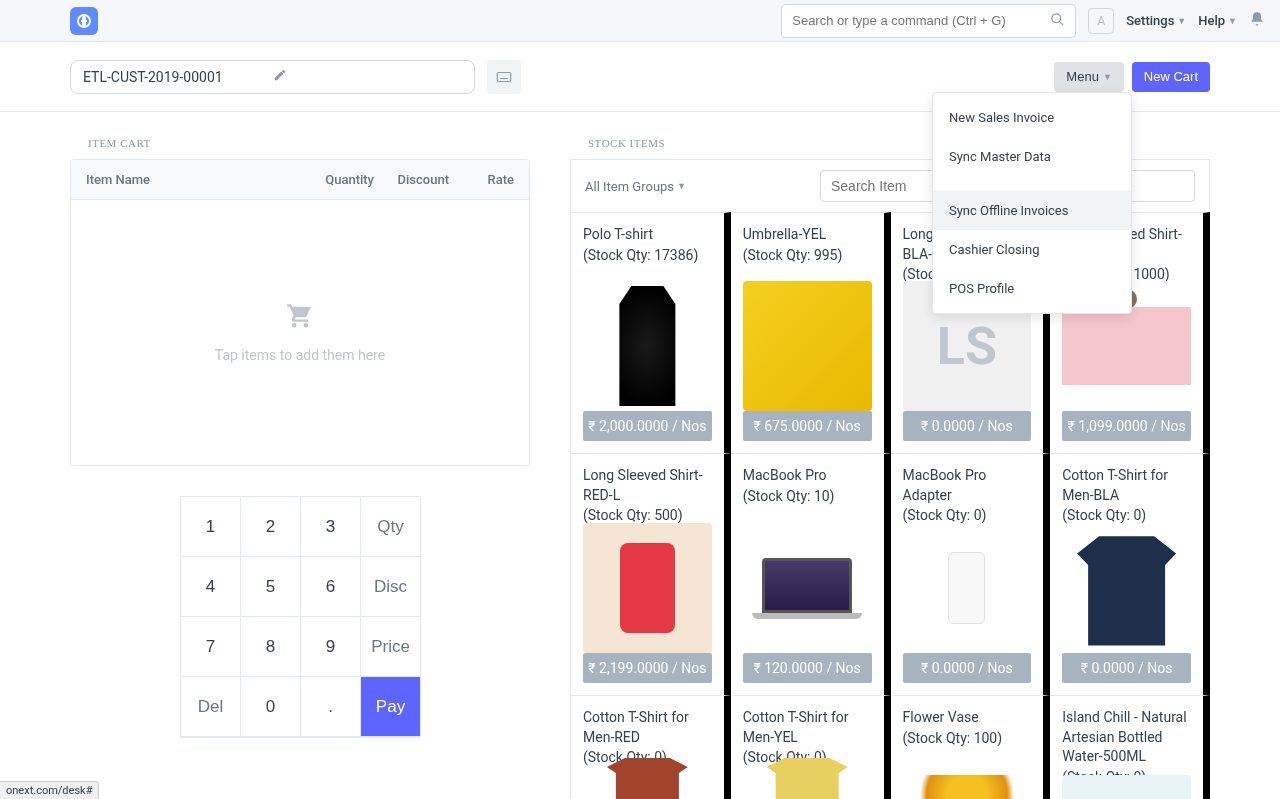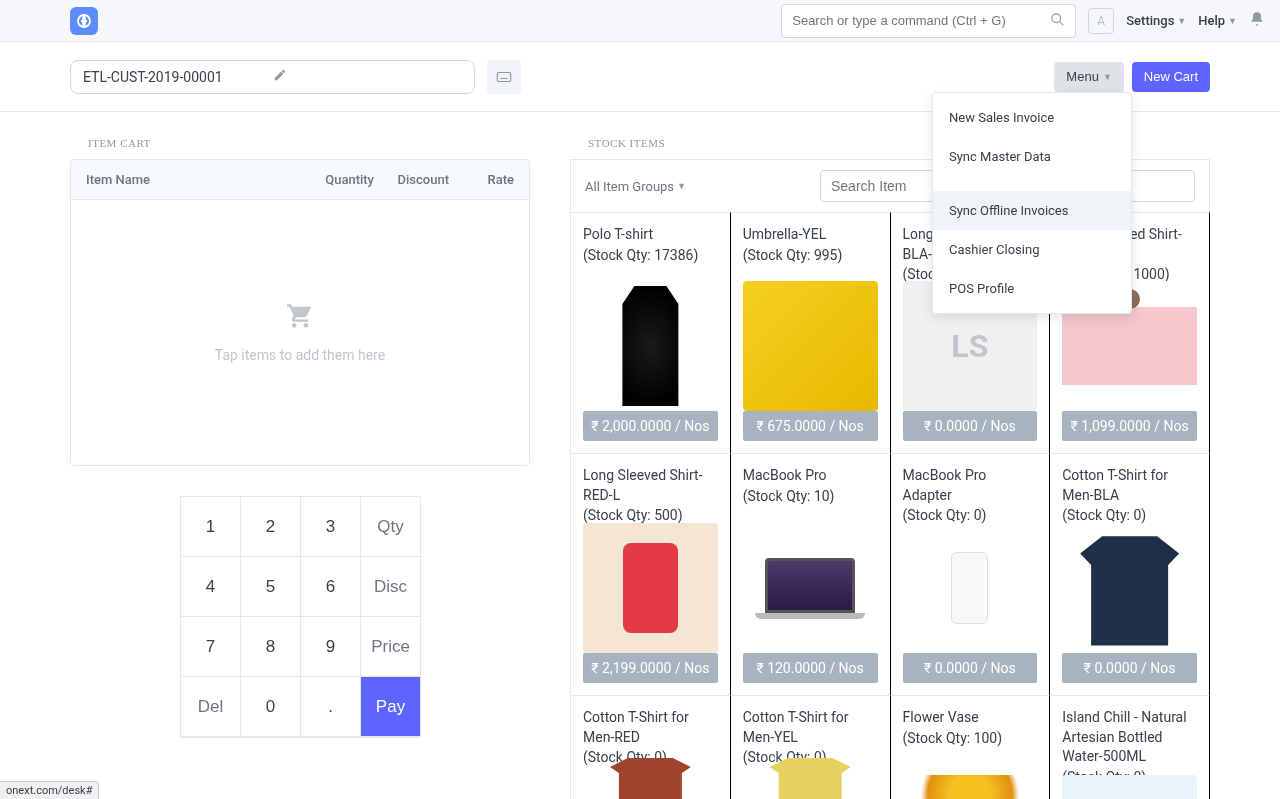--- a/index.html
+++ b/index.html
@@ -38,37 +38,37 @@
 .cart-empty .cart-ic { font-size: 28px; margin-bottom: 10px; }
 .cart-empty span { font-size: 14px; }
 .numpad { width: 240px; margin: 30px auto 0; border: 1px solid #e3e8f0; display: grid; grid-template-columns: repeat(4, 60px); }
 .numpad button { height: 60px; border: none; border-right: 1px solid #e3e8f0; border-bottom: 1px solid #e3e8f0; background: #fff; font-size: 17px; color: #36414c; cursor: pointer; }
 .numpad button.label { color: #6c7680; }
 .numpad button.pay { background: #5e64ff; color: #fff; }
 .stock-toolbar { display: flex; align-items: center; border: 1px solid #e3e8f0; border-bottom: none; padding: 10px 14px; gap: 12px; }
 .group-dd { font-size: 13px; color: #6c7680; display:flex; align-items:center; gap:3px; cursor:pointer; }
 .search-item { margin-left: auto; width: 375px; height: 32px; border: 1px solid #d1d8dd; border-radius: 4px; padding: 0 10px; font-size: 14px; color:#8d99a6; outline:none; }
 .item-grid { display: grid; grid-template-columns: repeat(4, 1fr); border-left: 1px solid #e3e8f0; }
-.item-card { border-right: 1px solid #000000; border-bottom: 1px solid #e3e8f0; border-top: 1px solid #e3e8f0; padding: 12px; height: 242px; position: relative; cursor:pointer; }
+.item-card { border-right: 7px solid #000000; border-bottom: 1px solid #e3e8f0; border-top: 1px solid #e3e8f0; padding: 12px; height: 242px; position: relative; cursor:pointer; }
 .item-name { font-size: 14px; color: #36414c; line-height: 1.4; }
 .item-stock { font-size: 14px; color: #36414c; margin-top: 2px; }
 .item-img { position:absolute; bottom: 42px; left: 12px; right:12px; height: 130px; display:flex; align-items:center; justify-content:center; }
 .item-card.row3 { height: 120px; border-top:none; }
 .item-card.row3 .item-img { bottom:0; height:40px; align-items:flex-end;}
 .price-tag { position: absolute; bottom: 12px; left: 12px; right: 12px; background: rgba(138,153,168,0.75); color: #fff; font-size: 14px; text-align: center; padding: 7px 0; border-radius: 2px; }
 .item-card:nth-child(n+5) { border-top: none; }
 .dropdown-menu { position: absolute; top: 92px; right: 148px; width: 200px; background: #fff; border: 1px solid #e3e8f0; border-radius: 4px; box-shadow: 0 4px 12px rgba(0,0,0,0.1); z-index: 100; padding: 5px 0; }
 .dropdown-menu .item { padding: 12px 16px; font-size: 13px; cursor: pointer; }
 .dropdown-menu .item.hover { background: #f0f4f7; margin-top: 15px; }
 .status-url { position: fixed; bottom: 0; left: 0; background: #f0f0f0; border: 1px solid #ccc; border-left:none; border-bottom:none; padding: 2px 6px; font-size: 11px; border-top-right-radius:4px; }
 
 .ph { width: 100%; height: 100%; border-radius: 4px; }
 .shirt-black { background: radial-gradient(ellipse at center, #1a1a1a 0%, #000 70%); clip-path: polygon(30% 0%, 70% 0%, 85% 15%, 85% 100%, 15% 100%, 15% 15%); width:80px; height:120px; margin:0 auto;}
 .umbrella { background: linear-gradient(135deg, #f5d020, #e8b800); }
-.ls-ph { background: #f0f0f0; display:flex; align-items:center; justify-content:center; font-size:32px; font-weight:bold; color:#c0c6cc; }
+.ls-ph { background: #f0f0f0; display:flex; align-items:center; justify-content:center; font-size:52px; font-weight:bold; color:#c0c6cc; }
 .pink-model { background: linear-gradient(#fff 0%, #fff 20%, #f5c6cb 20%, #f5c6cb 80%, #fff 80%); position:relative; }
 .pink-model::before{content:""; position:absolute; top:8px; left:50%; transform:translateX(-50%); width:20px; height:20px; background:#8b6f5c; border-radius:50%;}
 .red-model { background: linear-gradient(to bottom, #f5e6d3 0%, #f5e6d3 100%); position:relative; display:flex; align-items:center; justify-content:center;}
 .red-model::after{content:""; width:55px; height:90px; background:#e63946; border-radius:8px;}
 .macbook { display:flex; align-items:center; justify-content:center; flex-direction:column; }
 .macbook .screen{ width:90px; height:55px; background:linear-gradient(#4a3a6a,#2a1a4a); border:3px solid #555; border-radius:4px 4px 0 0;}
 .macbook .base{ width:110px; height:6px; background:#bbb; border-radius:0 0 6px 6px;}
 .adapter { display:flex; align-items:center; justify-content:center;}
 .adapter::after{content:""; width:35px; height:70px; background:#f8f8f8; border:1px solid #e0e0e0; border-radius:6px;}
 .navy-shirt { clip-path: polygon(25% 5%, 75% 5%, 95% 20%, 85% 30%, 85% 100%, 15% 100%, 15% 30%, 5% 20%); background:#1e2f4a; width:110px; height:115px; margin:0 auto;}

